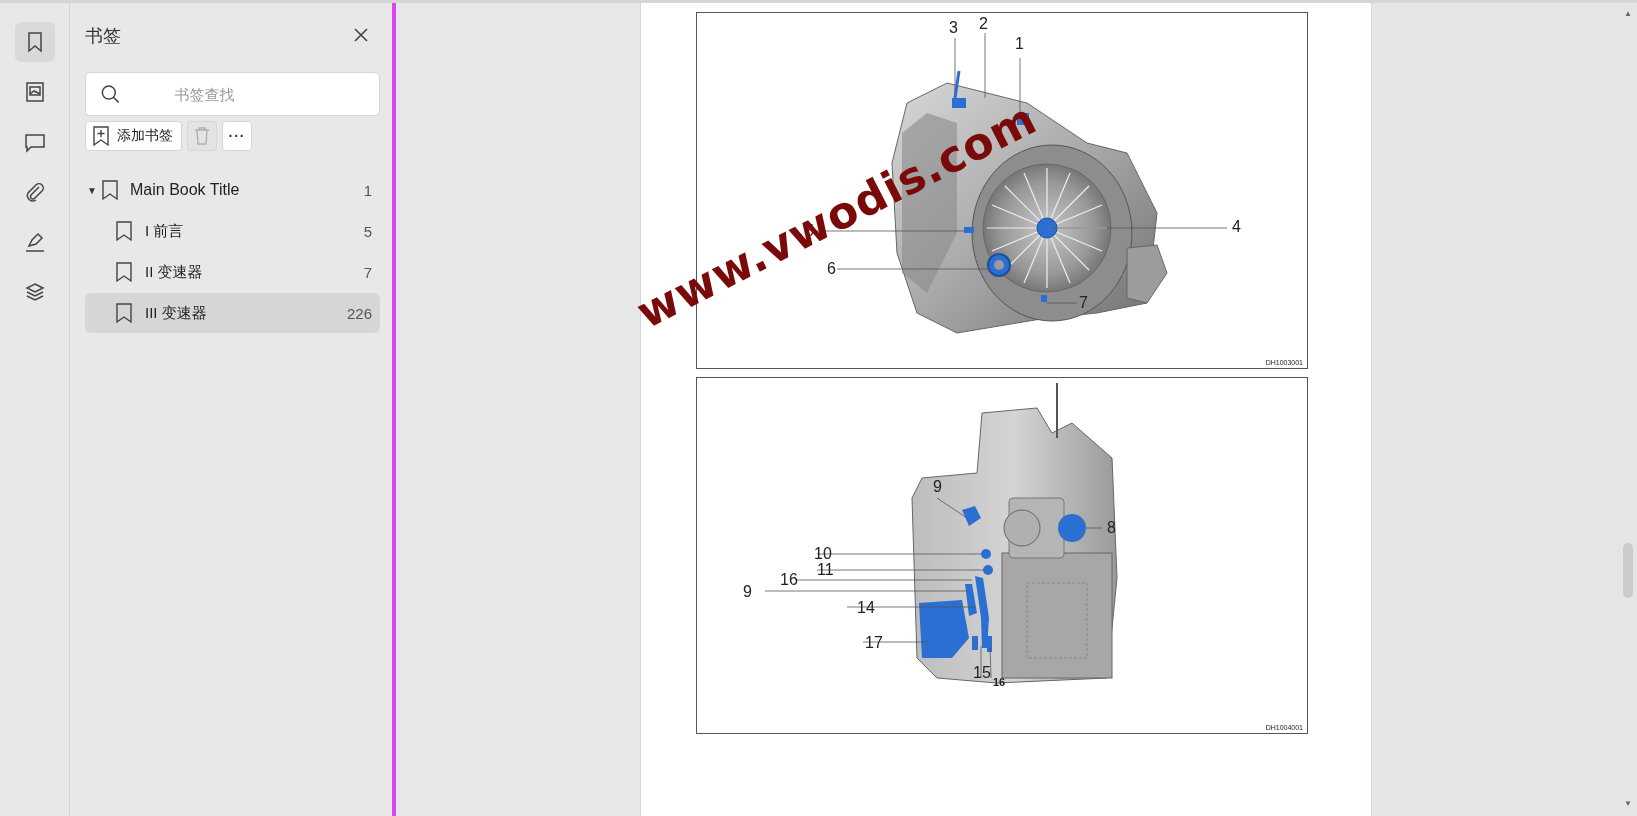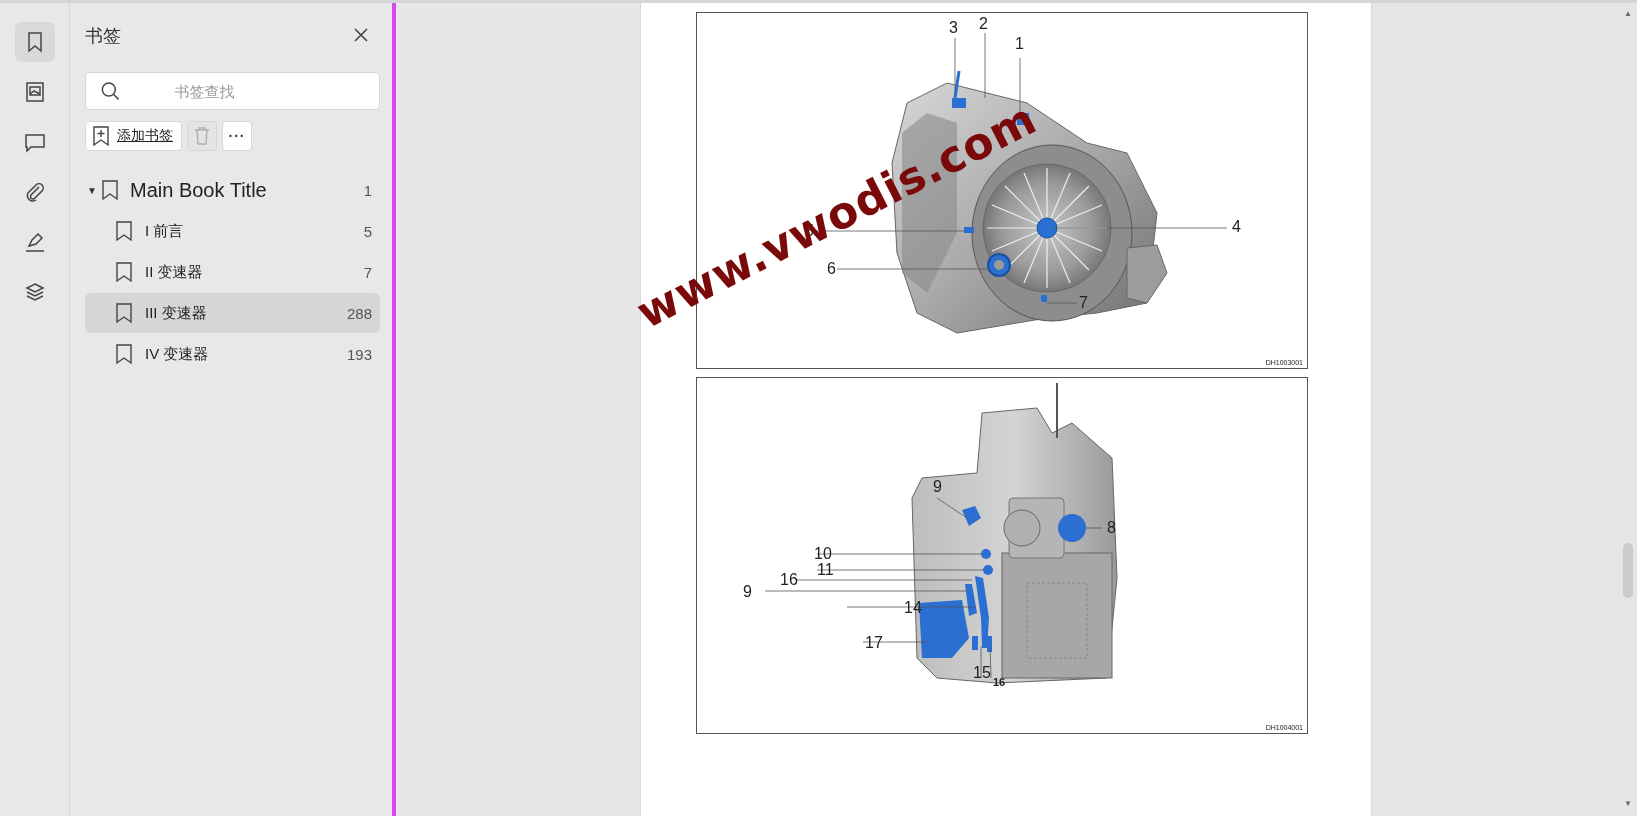--- a/index.html
+++ b/index.html
@@ -26,53 +26,53 @@
 
   
   .panel {
     position: absolute; left: 70px; top: 0; width: 326px; height: 816px;
     background: #e8e8e8; border-right: 4px solid #d946ef;
   }
   .panel-title { position: absolute; left: 15px; top: 24px; font-size: 18px; color: #333; }
   .panel-close { position: absolute; left: 282px; top: 26px; width: 20px; height: 20px; }
   .panel-close svg { width: 18px; height: 18px; stroke: #444; stroke-width: 1.6; }
   .search {
-    position: absolute; left: 15px; top: 72px; width: 295px; height: 38px;
+    position: absolute; left: 15px; top: 72px; width: 295px; height: 44px;
     background: #fff; border: 1px solid #d6d6d6; border-radius: 5px;
     display: flex; align-items: center; gap: 44px;
   }
   .search svg { margin-left: 14px; width: 22px; height: 22px; stroke: #444; fill: none; stroke-width: 1.6; }
   .search input {
     border: none; outline: none; background: transparent; margin-left: 10px;
     font-size: 15px; font-family: "Liberation Sans", "DejaVu Sans", sans-serif; color: #333; width: 220px;
   }
   .search input::placeholder { color: #999; }
   .tb-btn {
     position: absolute; top: 121px; height: 30px; background: #fff; border: 1px solid #d6d6d6;
     border-radius: 4px; display: flex; align-items: center; font-size: 14px; color: #222;
   }
   .tb-add { left: 15px; width: 97px; }
   .tb-add svg { margin-left: 5px; width: 20px; height: 22px; stroke: #444; fill: none; stroke-width: 1.4; }
-  .tb-add span { margin-left: 6px; text-decoration: underline; }
+  .tb-add span { margin-left: 6px; }
   .tb-del { left: 117px; width: 30px; background: #e4e4e4; justify-content: center; }
   .tb-del svg { width: 18px; height: 20px; stroke: #b0b0b0; fill: none; stroke-width: 1.4; }
   .tb-more { left: 152px; width: 30px; justify-content: center; font-size: 14px; letter-spacing: 1px; font-weight: bold; color: #333; }
 
   .tree { position: absolute; left: 15px; top: 170px; width: 295px; }
   .tree-row {
     position: relative; height: 40px; display: flex; align-items: center; border-radius: 6px;
     margin-bottom: 1px;
   }
   .tree-row.selected { background: #d6d6d6; }
   .tree-row .caret { position: absolute; left: 2px; font-size: 10px; color: #333; }
   .tree-row .bm { position: absolute; width: 18px; height: 22px; stroke: #444; fill: none; stroke-width: 1.4; }
   .tree-row.l0 .bm { left: 16px; }
   .tree-row.l1 .bm { left: 30px; }
   .tree-row .label { position: absolute; font-size: 15px; color: #222; }
-  .tree-row.l0 .label { left: 45px; font-size: 20px; }
+  .tree-row.l0 .label { left: 45px; font-size: 16px; }
   .tree-row.l1 .label { left: 60px; }
   .tree-row .page { position: absolute; right: 8px; font-size: 15px; color: #555; }
 
   
   .doc-page {
     position: absolute; left: 640px; top: 3px; width: 732px; height: 813px; background: #fff;
     border-left: 1px solid #d8d8d8; border-right: 1px solid #d8d8d8;
   }
   .figure {
     position: absolute; left: 55px; width: 612px; border: 1.5px solid #555; background: #fff; overflow: hidden;
@@ -193,28 +193,21 @@
           <path d="M2 2 H16 V20 L9 15 L2 20 Z"></path>
         </svg>
       <span class="label">II 变速器</span>
       <span class="page">7</span>
     </div>
     <div class="tree-row l1 selected">
       <svg class="bm" viewBox="0 0 18 22">
           <path d="M2 2 H16 V20 L9 15 L2 20 Z"></path>
         </svg>
       <span class="label">III 变速器</span>
-      <span class="page">288</span>
-    </div>
-    <div class="tree-row l1">
-      <svg class="bm" viewBox="0 0 18 22">
-          <path d="M2 2 H16 V20 L9 15 L2 20 Z"></path>
-        </svg>
-      <span class="label">IV 变速器</span>
-      <span class="page">193</span>
+      <span class="page">226</span>
     </div>
   </div>
 </div>
 
 <div class="doc-page">
 
   <div class="figure fig1">
     <svg width="612" height="357" viewBox="0 0 612 357" style="position:absolute;left:0;top:0;">
       <defs>
         <linearGradient id="metal1" x1="0" y1="0" x2="1" y2="1">
@@ -310,21 +303,21 @@
       <line x1="166" y1="264" x2="232" y2="264" stroke="#555" stroke-width="0.8"></line>
       <line x1="284" y1="268" x2="284" y2="300" stroke="#555" stroke-width="0.8"></line>
       <line x1="293" y1="268" x2="294" y2="300" stroke="#555" stroke-width="0.8"></line>
     </svg>
     <span class="callout" style="left:236px; top:100px;">9</span>
     <span class="callout" style="left:410px; top:141px;">8</span>
     <span class="callout" style="left:117px; top:167px;">10</span>
     <span class="callout" style="left:120px; top:183px;">11</span>
     <span class="callout" style="left:83px; top:193px;">16</span>
     <span class="callout" style="left:46px; top:205px;">9</span>
-    <span class="callout" style="left:160px; top:221px;margin-left:47px;">14</span>
+    <span class="callout" style="left:160px; top:221px;">14</span>
     <span class="callout" style="left:168px; top:256px;">17</span>
     <span class="callout" style="left:276px; top:286px;">15</span>
     <span class="callout sm" style="left:296px; top:298px;font-weight:bold;">16</span>
     <span class="fig-code">DH1004001</span>
   </div>
 </div>
 
 <div class="watermark">www.vwodis.com</div>
 
 <div class="right-area"></div>

